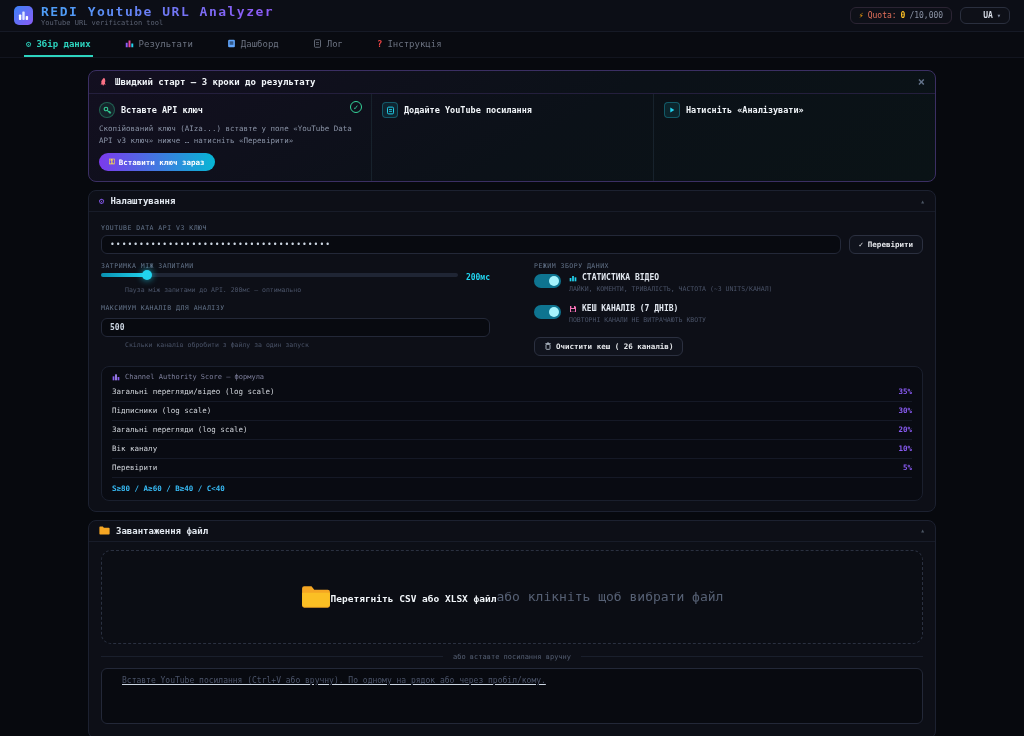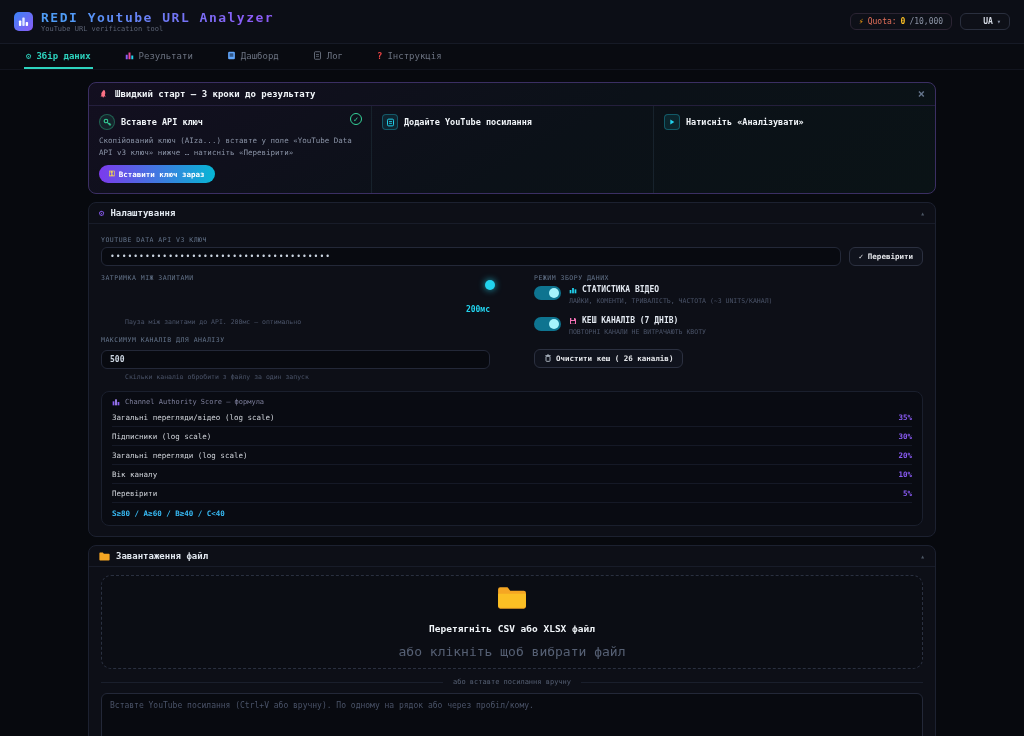--- a/index.html
+++ b/index.html
@@ -3,21 +3,21 @@
 <meta charset="utf-8">
 <style>
   * { margin:0; padding:0; box-sizing:border-box; }
   html,body { width:1024px; height:736px; overflow:hidden; }
   body {
     background:#07090e;
     color:#e5e7eb;
     font-family:"DejaVu Sans Mono", monospace;
   }
   
-  .header { height:44px; background:#0c0e16; border-bottom:1px solid #161a26;
+  .header { height:32px; background:#0c0e16; border-bottom:1px solid #161a26;
     display:flex; align-items:center; padding:0 14px; }
   .logo { width:19px; height:19px; border-radius:5px; margin-right:8px;
     background:linear-gradient(135deg,#3b82f6,#8b5cf6);
     display:flex; align-items:center; justify-content:center; }
   .title-block { display:flex; flex-direction:column; line-height:1.2; }
   .app-title { font-size:13px; font-weight:bold; letter-spacing:1.5px;
     background:linear-gradient(90deg,#4f9cf6 10%,#8b5cf6 90%);
     -webkit-background-clip:text; background-clip:text; color:transparent; }
   .app-sub { font-size:7px; color:#5b6273; }
   .header-right { margin-left:auto; display:flex; gap:8px; align-items:center; }
@@ -71,46 +71,46 @@
   .sec-body { padding:8px 12px 10px; }
   .field-label { font-size:6.5px; letter-spacing:.5px; color:#64748b; margin:4px 0 3px; }
   .input { background:#080a10; border:1px solid #232838; border-radius:6px; height:19px;
     color:#cbd5e1; font-size:8px; padding:0 8px; width:100%; font-family:inherit; }
   .btn { background:#10131d; border:1px solid #2b3040; border-radius:6px; color:#e5e7eb;
     font-size:7.5px; padding:4px 9px; display:inline-flex; gap:4px; align-items:center;
     font-family:inherit; font-weight:bold; cursor:pointer; }
   .api-row { display:flex; gap:8px; align-items:center; }
   .api-row .input { flex:1; letter-spacing:1px; }
   .settings-grid { display:grid; grid-template-columns:1fr 1fr; column-gap:44px; margin-top:4px; }
-  .slider { display:flex; align-items:flex-end; gap:20px;flex-direction:column; }
+  .slider { display:flex; align-items:flex-start; gap:8px; }
   .track { flex:1; height:4px; background:#1f2534; border-radius:2px; position:relative; }
   .fill { width:13%; height:100%; background:linear-gradient(90deg,#0891b2,#22d3ee); border-radius:2px; }
   .thumb { position:absolute; left:13%; top:50%; transform:translate(-50%,-50%);
     width:10px; height:10px; border-radius:50%; background:#22d3ee; box-shadow:0 0 7px rgba(34,211,238,.8); cursor:grab; }
   .slider-val { color:#22d3ee; font-size:8px; font-weight:bold; }
   .hint { font-size:6.5px; color:#4a5368; margin-top:4px;padding-left:24px; }
   .toggle-row { display:flex; gap:8px; margin-bottom:11px; align-items:flex-start; }
   .switch { width:27px; height:14px; border-radius:8px; background:#0e7490; position:relative; flex:none; margin-top:1px; cursor:pointer; }
   .knob { position:absolute; right:2px; top:2px; width:10px; height:10px; border-radius:50%; background:#a5f3fc; }
   .toggle-title { font-size:8px; font-weight:bold; color:#e2e8f0; display:flex; gap:5px; align-items:center; }
   .toggle-hint { font-size:6.5px; color:#4a5368; margin-top:3px; }
   .score-box { background:#090b12; border:1px solid #1a1f2d; border-radius:8px; padding:6px 10px 7px; margin-top:10px; }
   .score-title { font-size:7px; color:#7d7f9b; display:flex; gap:5px; align-items:center; margin-bottom:2px; }
   .score-row { display:flex; justify-content:space-between; padding:4.5px 0; border-bottom:1px solid #151926; font-size:7.5px; color:#d1d5db; }
   .score-val { color:#8b5cf6; font-weight:bold; }
   .score-foot { font-size:7.5px; color:#38bdf8; padding-top:6px; font-weight:bold; }
   
   .dropzone { border:1.5px dashed #2a3040; border-radius:10px; height:94px; background:#0b0d14;
-    display:flex; flex-direction:column; align-items:center; justify-content:center; gap:10px; cursor:pointer; }
+    display:flex; flex-direction:row; align-items:center; justify-content:center; gap:0; cursor:pointer; }
   .dz-title { font-size:9.5px; font-weight:bold; color:#f1f5f9; margin-top:3px; }
   .dz-sub { font-size:13px; color:#566074; }
   .divider { display:flex; align-items:center; gap:10px; margin:9px 0 7px; }
   .divider .line { flex:1; height:1px; background:#1a1f2c; }
   .divider .txt { font-size:7px; color:#566074; }
-  textarea.input { height:56px; resize:none; padding:6px 8px; line-height:1.5; }
+  textarea.input { height:56px; resize:none; padding:6px 20px; line-height:1.5;text-decoration:underline; }
   textarea.input::placeholder { color:#4a5368; }
   svg { display:block; }
 </style>
 </head>
 <body>
 
 <div class="header">
   <div class="logo">
     <svg width="11" height="11" viewBox="0 0 12 12">
       <rect x="1" y="5" width="2.6" height="6" rx="0.8" fill="#fff"></rect>

